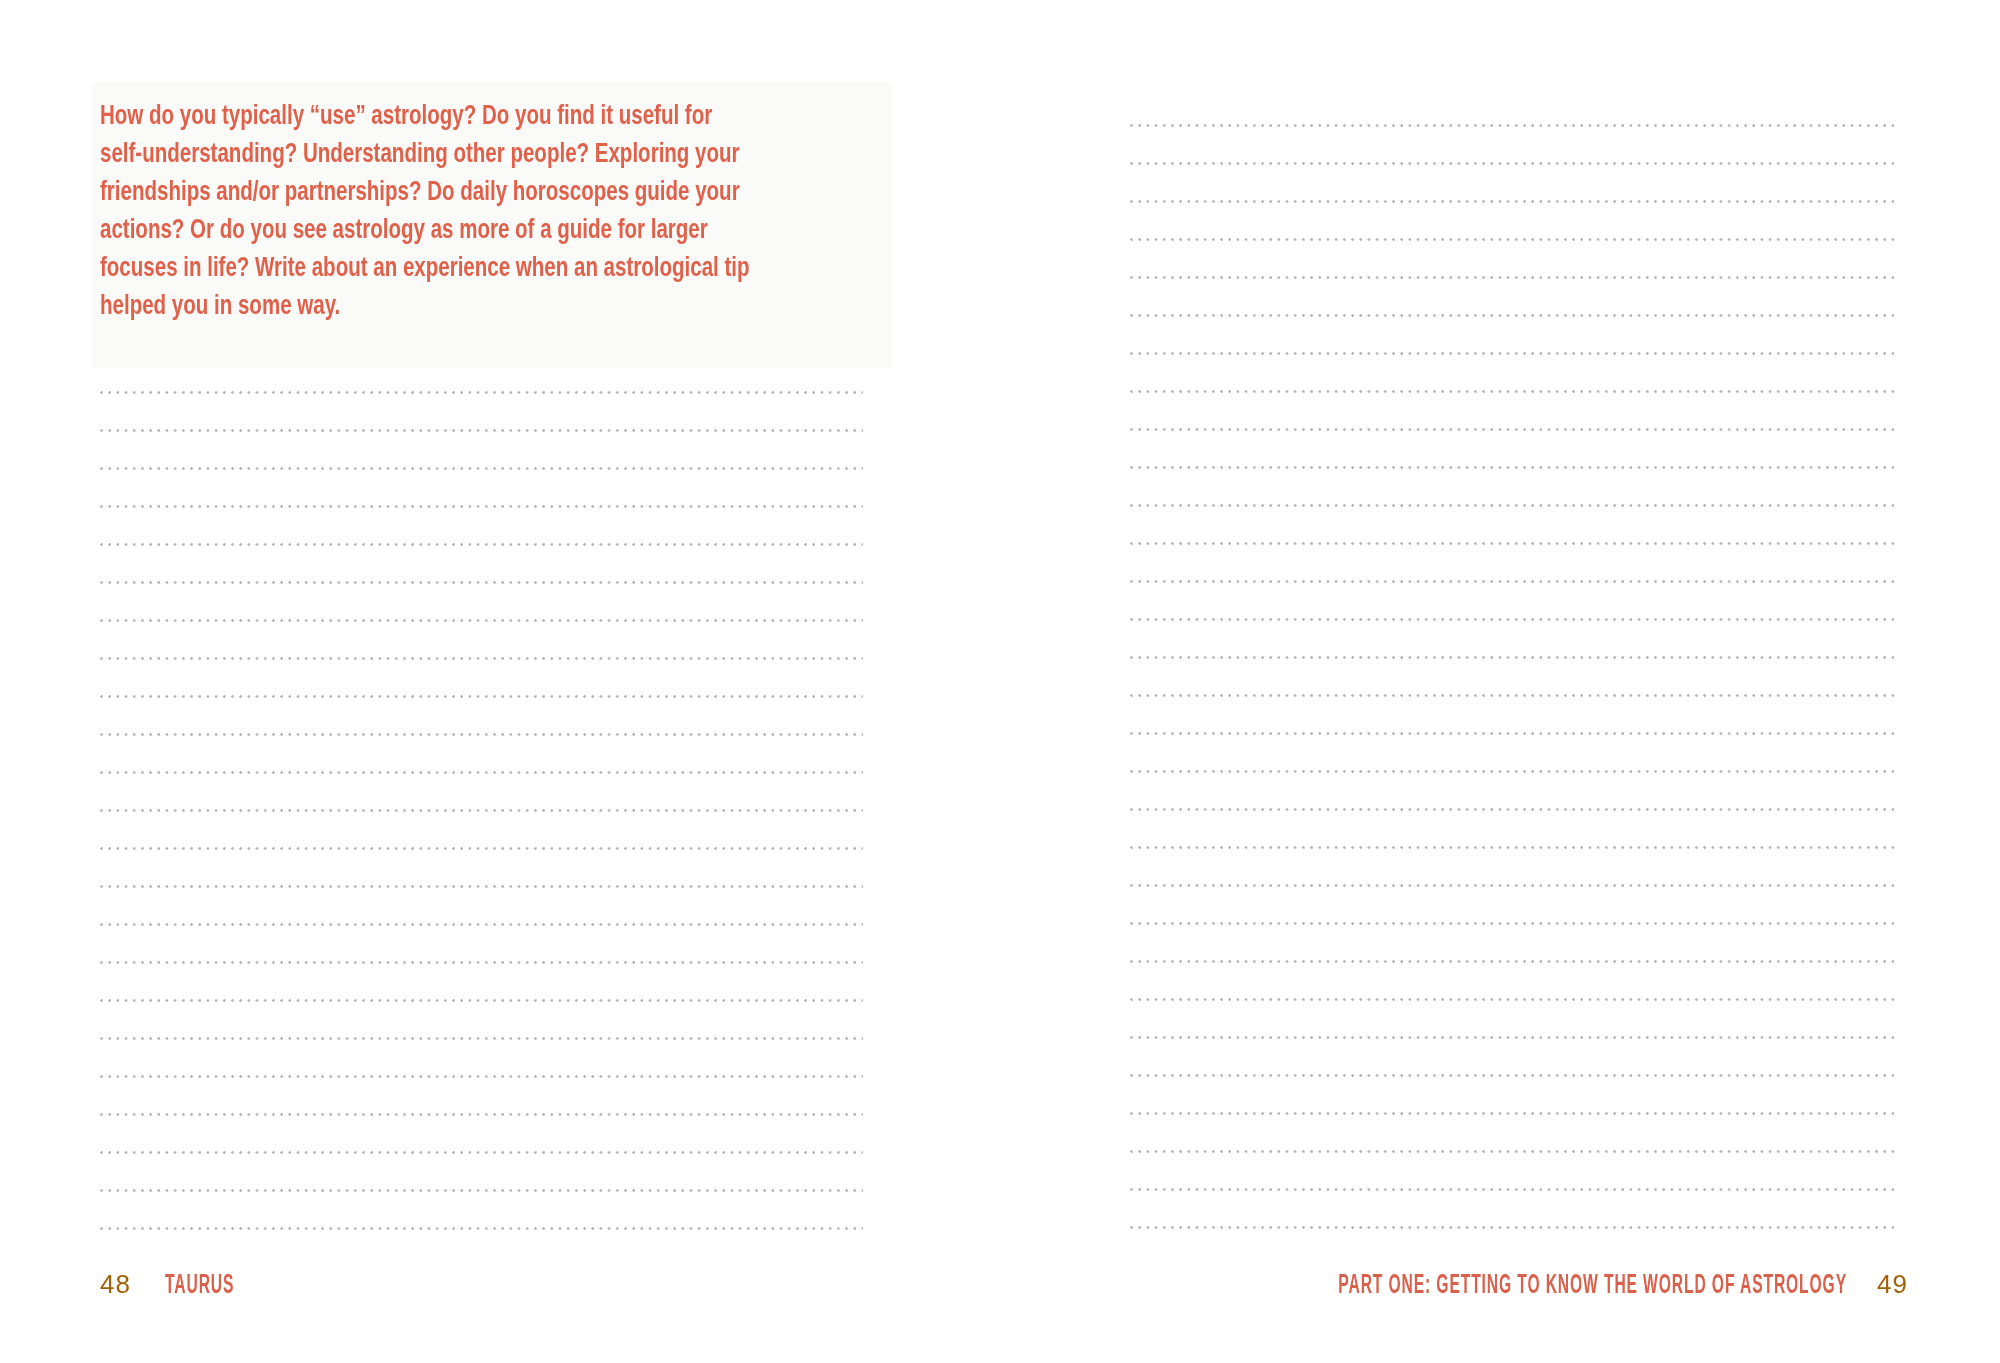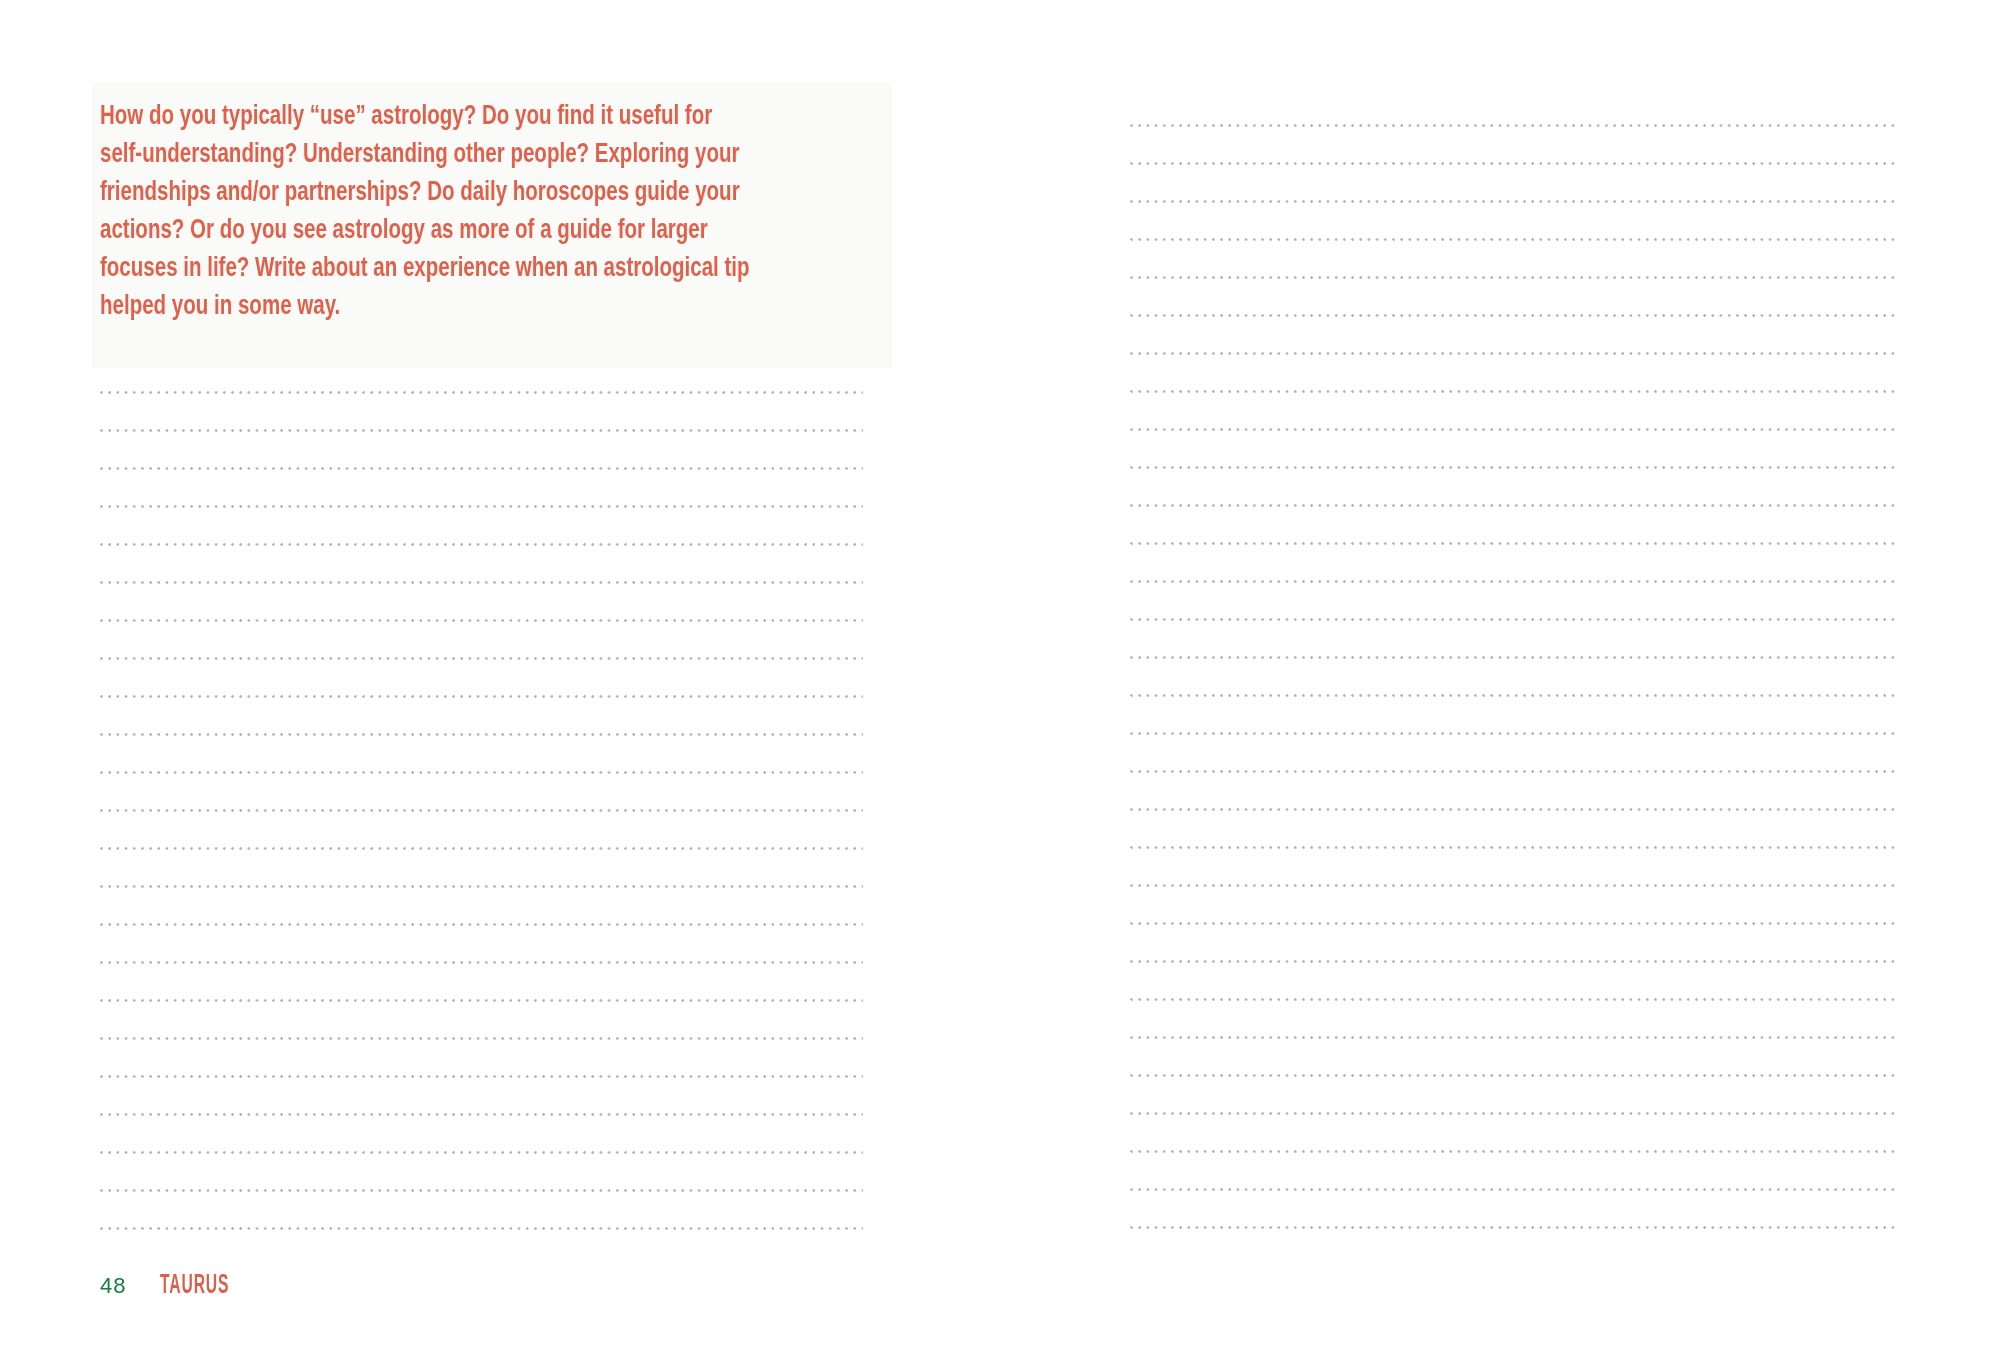--- a/index.html
+++ b/index.html
@@ -56,22 +56,22 @@
   
   .footer {
     position: absolute;
     bottom: 55px;
     display: flex;
     align-items: baseline;
   }
   .footer-left  { left: 100px; gap: 34px; }
   .footer-right { right: 92px; gap: 30px; }
   .page-num {
-    font-size: 22px;
-    color: #15803d;
+    font-size: 26px;
+    color: #a16207;
     letter-spacing: 1px;
   }
   .condensed {
     display: inline-block;
     font-size: 27px;
     font-weight: bold;
     color: #d9604a;
     letter-spacing: 1.5px;
     white-space: nowrap;
     transform: scaleX(0.58);
@@ -154,14 +154,18 @@
       <div class="dotline"></div>
       <div class="dotline"></div>
       <div class="dotline"></div>
       <div class="dotline"></div>
       <div class="dotline"></div>
       <div class="dotline"></div>
       <div class="dotline"></div>
       <div class="dotline"></div>
     </div>
 
+  <div class="footer footer-right">
+    <span class="condensed from-right">PART ONE: GETTING TO KNOW THE WORLD OF ASTROLOGY</span>
+    <span class="page-num">49</span>
+  </div>
 
 </div>
 
 </body></html>

